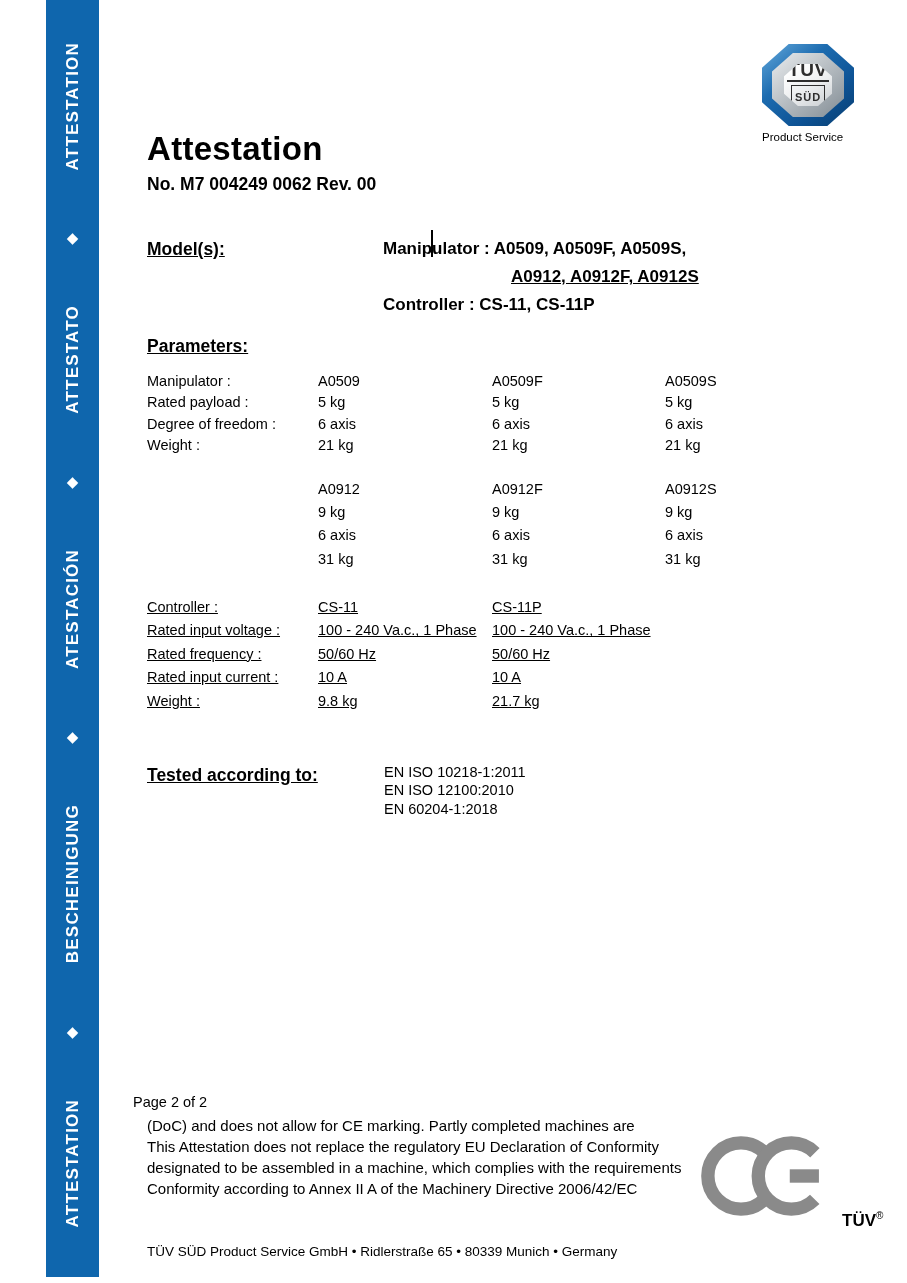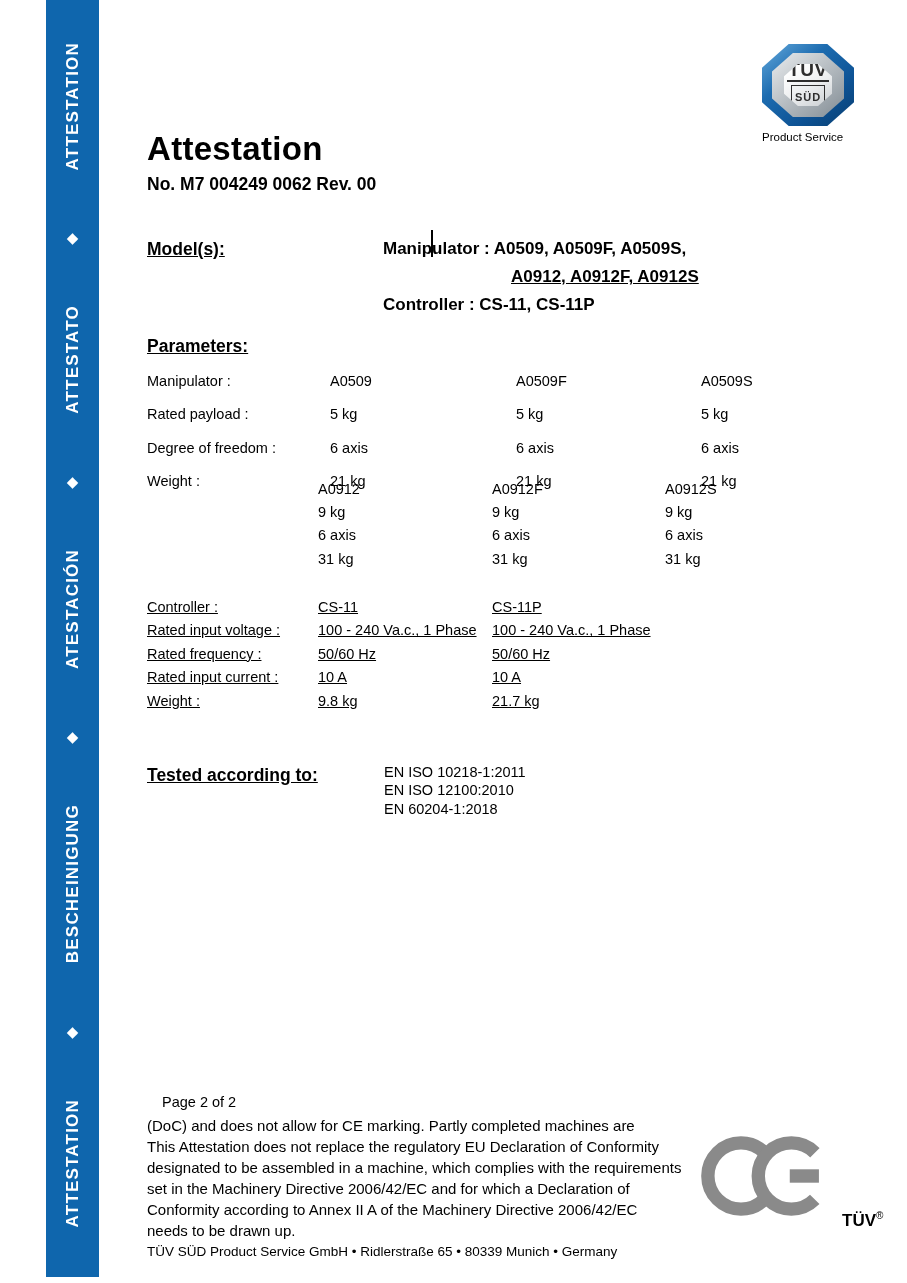--- a/index.html
+++ b/index.html
@@ -45,29 +45,29 @@
   
   .title{left:147px;top:130px;font-size:33px;font-weight:700;letter-spacing:0.3px;}
   .docno{left:147px;top:174px;font-size:17.5px;font-weight:700;}
   .h2{font-size:17.5px;font-weight:700;white-space:nowrap;text-decoration:underline;}
   .bline{font-size:17px;font-weight:700;white-space:nowrap;}
   .caret{left:431px;top:230px;width:1.5px;height:27px;background:#000;}
 
   
   .grid{display:grid;}
   .cell{font-size:14.5px;white-space:nowrap;}
-  .g-block1{left:147px;top:373px;grid-template-columns:171px 174px 173px auto;grid-auto-rows:21.4px;gap:12px;}
+  .g-block1{left:147px;top:373px;grid-template-columns:171px 174px 173px auto;grid-auto-rows:21.4px;}
   .g-block2{left:318px;top:481px;grid-template-columns:174px 173px auto;grid-auto-rows:23.2px;}
   .g-ctrl{left:147px;top:599px;grid-template-columns:171px 174px auto;grid-auto-rows:23.4px;text-decoration:underline;}
 
   .standards{left:384px;top:763px;}
   .standards div{font-size:14.5px;line-height:18.4px;white-space:nowrap;}
 
   
-  .pagecount{left:162px;top:1094px;font-size:14.5px;}
+  .pagecount{left:133px;top:1094px;font-size:14.5px;}
   .disclaimer{left:147px;top:1115px;}
   .disclaimer div{font-size:15px;line-height:21px;white-space:nowrap;}
   .ce{position:absolute;left:700px;top:1135px;width:126px;height:82px;}
   .tuvmark{left:842px;top:1210px;font-size:17px;font-weight:700;white-space:nowrap;text-align:center;}
   .tuvmark sup{font-size:10px;font-weight:400;}
   .address{left:147px;top:1244px;font-size:13.5px;white-space:nowrap;}
 </style>
 </head>
 <body>
 
@@ -163,23 +163,21 @@
     <div>EN ISO 10218-1:2011</div>
     <div>EN ISO 12100:2010</div>
     <div>EN 60204-1:2018</div>
   </div>
 
   <div class="abs pagecount">Page 2 of 2</div>
   <div class="abs disclaimer">
     <div>(DoC) and does not allow for CE marking. Partly completed machines are</div>
     <div>This Attestation does not replace the regulatory EU Declaration of Conformity</div>
     <div>designated to be assembled in a machine, which complies with the requirements</div>
-    <div>set in the Machinery Directive 2006/42/EC and for which a Declaration of</div>
     <div>Conformity according to Annex II A of the Machinery Directive 2006/42/EC</div>
-    <div>needs to be drawn up.</div>
   </div>
 
   <svg class="ce" viewBox="0 0 160 104" aria-hidden="true">
     <g fill="none" stroke="#8a8a8a" stroke-width="17">
       <circle cx="52" cy="52" r="42" stroke-dasharray="197.9 65.9" transform="rotate(45 52 52)"></circle>
       <circle cx="116" cy="52" r="42" stroke-dasharray="197.9 65.9" transform="rotate(45 116 52)"></circle>
     </g>
     <rect x="114" y="43.5" width="37" height="17" fill="#8a8a8a"></rect>
   </svg>
 

